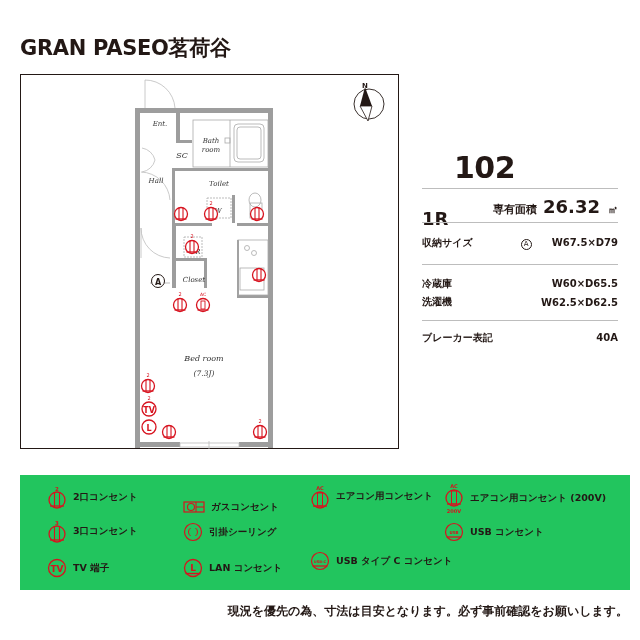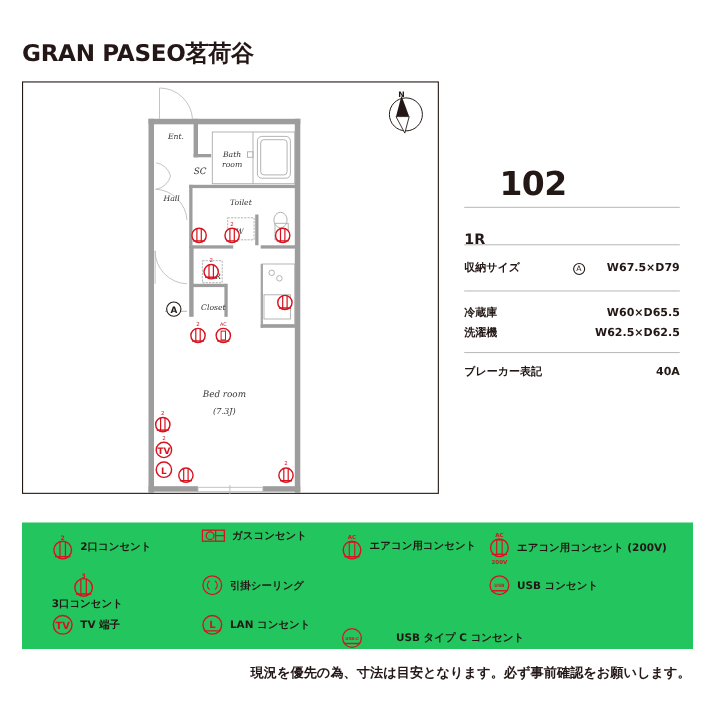--- a/index.html
+++ b/index.html
@@ -9,21 +9,21 @@
 
   .title { left: 20px; top: 34px; font-size: 21px; font-weight: bold; letter-spacing: -0.3px; color: #231815; }
 
   .frame { left: 20px; top: 74px; width: 379px; height: 375px; border: 1.5px solid #231815; background: #fff; }
   .plan { left: 20px; top: 74px; width: 379px; height: 375px; }
 
   .room-no { left: 422px; top: 150px; font-size: 30px; font-weight: bold; letter-spacing: -0.5px; margin-left: 32px; }
   .hr { height: 1px; background: #bdbdbd; left: 422px; width: 196px; }
   .row { left: 422px; width: 196px; display: flex; align-items: baseline; justify-content: space-between; font-size: 10px; font-weight: bold; }
   .row .lbl { font-weight: bold; }
-  .layout { font-size: 13px; font-weight: bold; margin-top: 25px; }
+  .layout { font-size: 18px; font-weight: bold; margin-top: 25px; }
   .area-lbl { font-size: 11px; font-weight: bold; }
   .area-val { font-size: 18px; font-weight: bold; margin-left: 6px; }
   .area-unit { font-size: 10px; font-weight: bold; margin-left: 8px; }
   .mark-a { display: inline-block; width: 11px; height: 11px; border: 1px solid #231815; border-radius: 50%; font-size: 7px; text-align: center; line-height: 9px; font-weight: normal; }
 
   .legend { left: 20px; top: 475px; width: 610px; height: 115px; background: #22c55e; }
   .lg-item { position: absolute; display: flex; align-items: center; font-size: 9.5px; font-weight: bold; color: #231815; white-space: nowrap; }
   .lg-item svg { flex: none; margin-right: 6px; }
 
   .note { right: 12px; top: 603px; font-size: 12px; font-weight: bold; color: #231815; }
@@ -170,20 +170,25 @@
     <polygon points="365,87 360,106 372,106" fill="#231815"></polygon>
     <polygon points="360,106 372,106 368,121" fill="#fff" stroke="#231815" stroke-width="0.8"></polygon>
     <text x="365" y="88" font-size="7" font-weight="bold" fill="#231815" text-anchor="middle">N</text>
   </g>
 </svg>
 
 <div class="abs room-no">102</div>
 <div class="abs hr" style="top:188px;"></div>
 <div class="abs row" style="top:196px; height:20px; align-items:center;">
   <span class="layout">1R</span>
+  <span style="display:flex; align-items:baseline;">
+    <span class="area-lbl">専有面積</span>
+    <span class="area-val">26.32</span>
+    <span class="area-unit">㎡</span>
+  </span>
 </div>
 <div class="abs hr" style="top:222px;"></div>
 <div class="abs row" style="top:236px;">
   <span class="lbl">収納サイズ</span>
   <span class="mark-a" style="margin-left:28px;">A</span>
   <span>W67.5×D79</span>
 </div>
 <div class="abs hr" style="top:264px;"></div>
 <div class="abs row" style="top:277px;">
   <span class="lbl">冷蔵庫</span>
@@ -204,21 +209,21 @@
   <div class="lg-item" style="left:27px; top:10px;">
     <svg width="20" height="24" viewBox="-10 -13 20 24">
       <circle r="8" cy="2" fill="none" stroke="#d7131f" stroke-width="1.3"></circle>
       <line x1="-2.5" y1="-6" x2="-2.5" y2="10" stroke="#d7131f" stroke-width="1.1"></line>
       <line x1="2.5" y1="-6" x2="2.5" y2="10" stroke="#d7131f" stroke-width="1.1"></line>
       <line x1="-7" y1="8" x2="7" y2="8" stroke="#d7131f" stroke-width="1.3"></line>
       <text y="-7" font-size="5.5" fill="#d7131f" text-anchor="middle" font-weight="bold">2</text>
     </svg>
     <span>2口コンセント</span>
   </div>
-  <div class="lg-item" style="left:163px; top:4px;text-align:center;">
+  <div class="lg-item" style="left:163px; top:24px;text-align:center;">
     <svg width="22" height="16" viewBox="0 0 22 16">
       <rect x="1" y="3" width="20" height="10" fill="none" stroke="#d7131f" stroke-width="1.2"></rect>
       <circle cx="8" cy="8" r="3.5" fill="none" stroke="#d7131f" stroke-width="1.1"></circle>
       <line x1="13" y1="3" x2="13" y2="13" stroke="#d7131f" stroke-width="1.1"></line>
       <line x1="13" y1="8" x2="21" y2="8" stroke="#d7131f" stroke-width="1.1"></line>
     </svg>
     <span>ガスコンセント</span>
   </div>
   <div class="lg-item" style="left:290px; top:8px;justify-content:center;">
     <svg width="20" height="26" viewBox="-10 -14 20 26">
@@ -233,21 +238,21 @@
     <svg width="20" height="34" viewBox="-10 -14 20 34">
       <circle r="8" cy="3" fill="none" stroke="#d7131f" stroke-width="1.3"></circle>
       <rect x="-2.5" y="-4" width="5" height="13" fill="none" stroke="#d7131f" stroke-width="1"></rect>
       <line x1="-7" y1="9" x2="7" y2="9" stroke="#d7131f" stroke-width="1.3"></line>
       <text y="-7" font-size="5" fill="#d7131f" text-anchor="middle" font-weight="bold">AC</text>
       <text y="18" font-size="5" fill="#d7131f" text-anchor="middle" font-weight="bold">200V</text>
     </svg>
     <span>エアコン用コンセント (200V)</span>
   </div>
 
-  <div class="lg-item" style="left:27px; top:44px;flex-direction:column;">
+  <div class="lg-item" style="left:27px; top:44px;">
     <svg width="20" height="24" viewBox="-10 -13 20 24">
       <circle r="8" cy="2" fill="none" stroke="#d7131f" stroke-width="1.3"></circle>
       <line x1="-2.5" y1="-6" x2="-2.5" y2="10" stroke="#d7131f" stroke-width="1.1"></line>
       <line x1="2.5" y1="-6" x2="2.5" y2="10" stroke="#d7131f" stroke-width="1.1"></line>
       <line x1="-7" y1="8" x2="7" y2="8" stroke="#d7131f" stroke-width="1.3"></line>
       <text y="-7" font-size="5.5" fill="#d7131f" text-anchor="middle" font-weight="bold">3</text>
     </svg>
     <span>3口コンセント</span>
   </div>
   <div class="lg-item" style="left:163px; top:47px;">
@@ -275,21 +280,21 @@
     <span>TV 端子</span>
   </div>
   <div class="lg-item" style="left:163px; top:83px;">
     <svg width="20" height="20" viewBox="-10 -10 20 20">
       <circle r="8.5" fill="none" stroke="#d7131f" stroke-width="1.3"></circle>
       <line x1="-7.5" y1="5.5" x2="7.5" y2="5.5" stroke="#d7131f" stroke-width="1.3"></line>
       <text y="3" font-size="9" fill="#d7131f" text-anchor="middle" font-weight="bold">L</text>
     </svg>
     <span>LAN コンセント</span>
   </div>
-  <div class="lg-item" style="left:290px; top:95px;gap:24px;">
+  <div class="lg-item" style="left:290px; top:76px;">
     <svg width="20" height="20" viewBox="-10 -10 20 20">
       <circle r="8.5" fill="none" stroke="#d7131f" stroke-width="1.2"></circle>
       <line x1="-7.5" y1="5" x2="7.5" y2="5" stroke="#d7131f" stroke-width="1.3"></line>
       <text y="2" font-size="3.6" fill="#d7131f" text-anchor="middle" font-weight="bold">USB-C</text>
     </svg>
     <span>USB タイプ C コンセント</span>
   </div>
 </div>
 
 <div class="abs note">現況を優先の為、寸法は目安となります。必ず事前確認をお願いします。</div>

